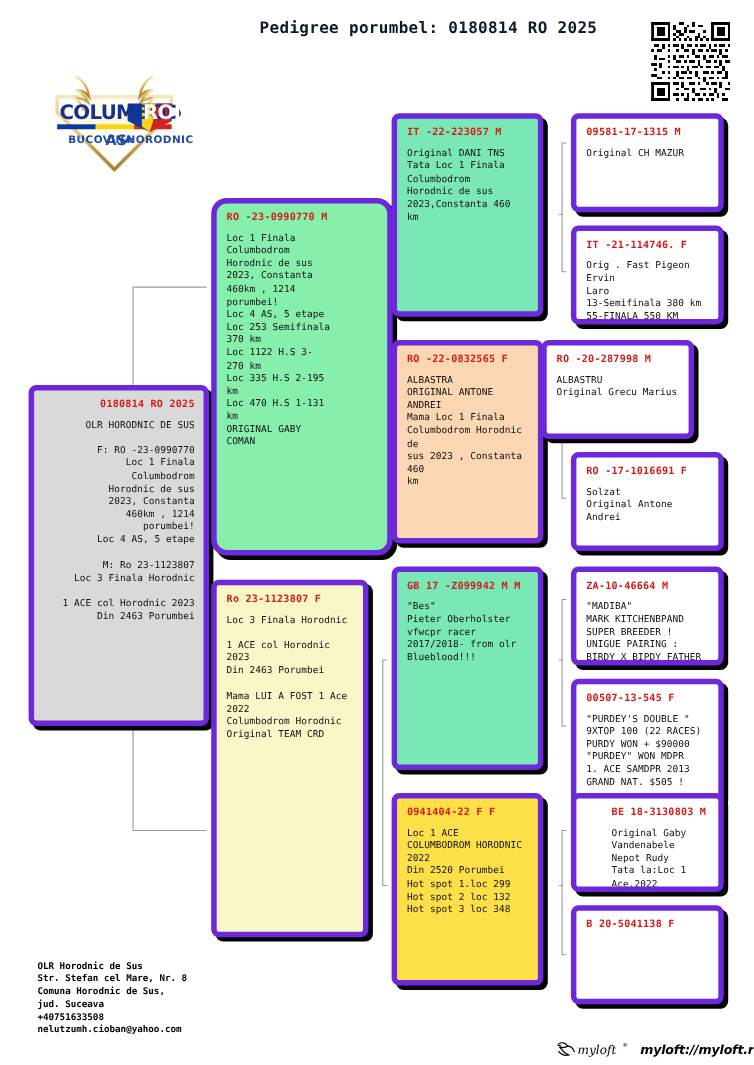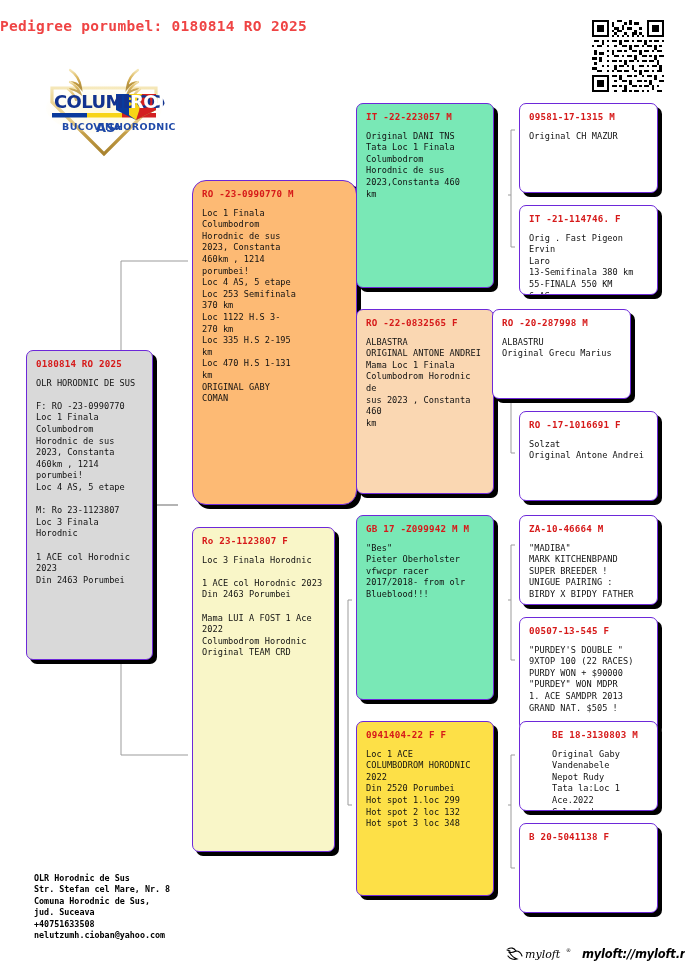--- a/index.html
+++ b/index.html
@@ -15,26 +15,26 @@
     font-family: "DejaVu Sans Mono", "Liberation Mono", monospace;
     color: #000;
   }
 
   
   .page-title {
     position: absolute;
     left: 0;
     top: 18px;
     width: 543px;
-    text-align: left;
+    text-align: right;
     font-family: "DejaVu Sans Mono", "Liberation Mono", monospace;
     font-size: 14.5px;
     font-weight: bold;
     letter-spacing: 0.3px;
-    color: #ef4444;
+    color: #0f172a;
   }
 
   
   .qr-wrap {
     position: absolute;
     left: 592px;
     top: 20px;
     width: 72px;
     height: 72px;
     background: #fff;
@@ -48,21 +48,21 @@
     top: 58px;
     width: 148px;
     height: 100px;
   }
   .logo-wrap svg { display: block; }
 
   
   .pbox {
     position: absolute;
     box-sizing: border-box;
-    border: 1px solid #6d28d9;
+    border: 5px solid #6d28d9;
     border-radius: 7px;
     box-shadow: 4px 4px 0 0 #000;
     padding: 7px 8px 6px 9px;
     overflow: hidden;
     line-height: 11.6px;
   }
   .pbox .pid {
     color: #d61a1a;
     font-weight: bold;
     font-size: 9.2px;
@@ -343,41 +343,41 @@
     <path d="M511 400 L511 453 L515 453"></path>
 
     <path d="M508 600 L511 600 L511 545 L515 545"></path>
     <path d="M511 600 L511 660 L515 660"></path>
 
     <path d="M508 805 L511 805 L511 755 L515 755"></path>
     <path d="M511 805 L511 868 L515 868"></path>
   </g>
 </svg>
 
-<div class="pbox" style="left:26px; top:350px; width:127px; height:310px; background:#d9d9d9;">
+<div class="pbox" style="left:26px; top:350px; width:164px; height:310px; background:#d9d9d9;text-align:right;">
   <div class="pid">0180814 RO 2025</div>
   <div class="pbody">OLR HORODNIC DE SUS
 
 F: RO -23-0990770
 Loc 1 Finala
 Columbodrom
 Horodnic de sus
 2023, Constanta
 460km , 1214
 porumbei!
 Loc 4 AS, 5 etape
 
 M: Ro 23-1123807
 Loc 3 Finala Horodnic
 
 1 ACE col Horodnic 2023
 Din 2463 Porumbei</div>
 </div>
 
-<div class="pbox" style="left:192px; top:180px; width:165px; height:325px; background:#fdba74;border-radius:14px;">
+<div class="pbox" style="left:192px; top:180px; width:165px; height:325px; background:#86efac;border-radius:14px;">
   <div class="pid">RO -23-0990770 M</div>
   <div class="pbody">Loc 1 Finala
 Columbodrom
 Horodnic de sus
 2023, Constanta
 460km , 1214
 porumbei!
 Loc 4 AS, 5 etape
 Loc 253 Semifinala
 370 km

